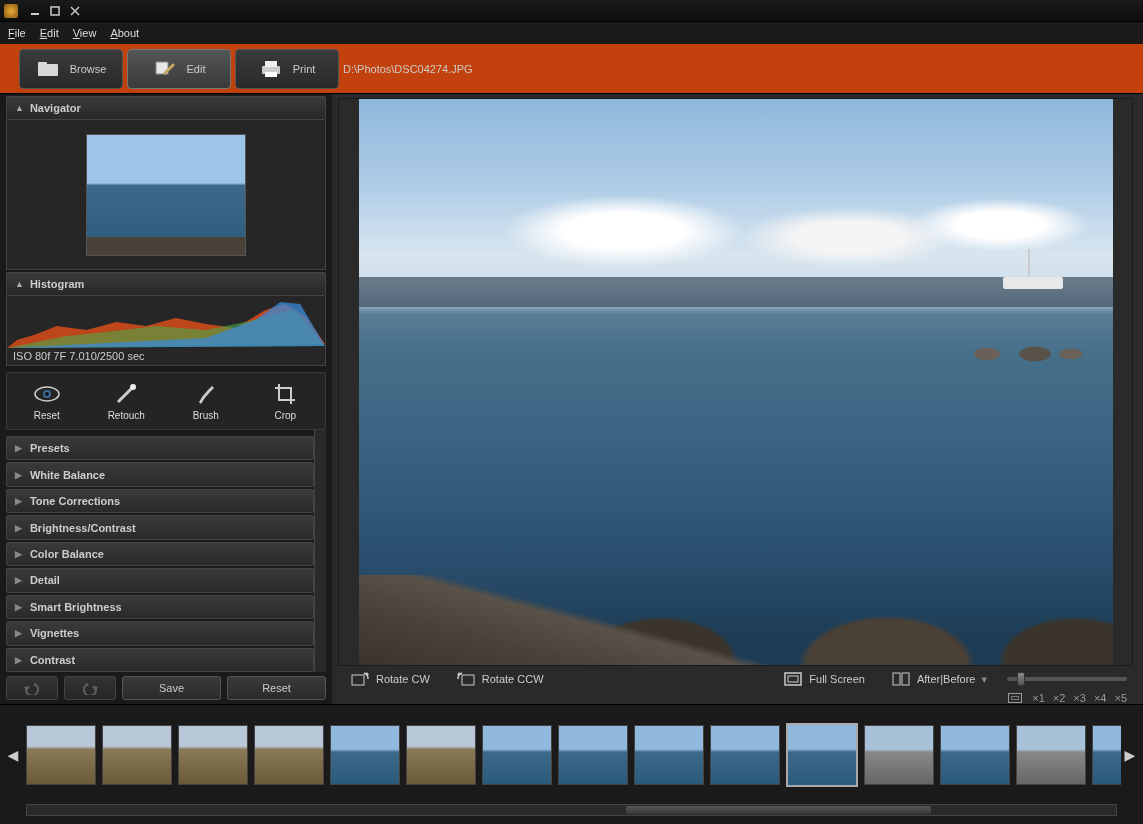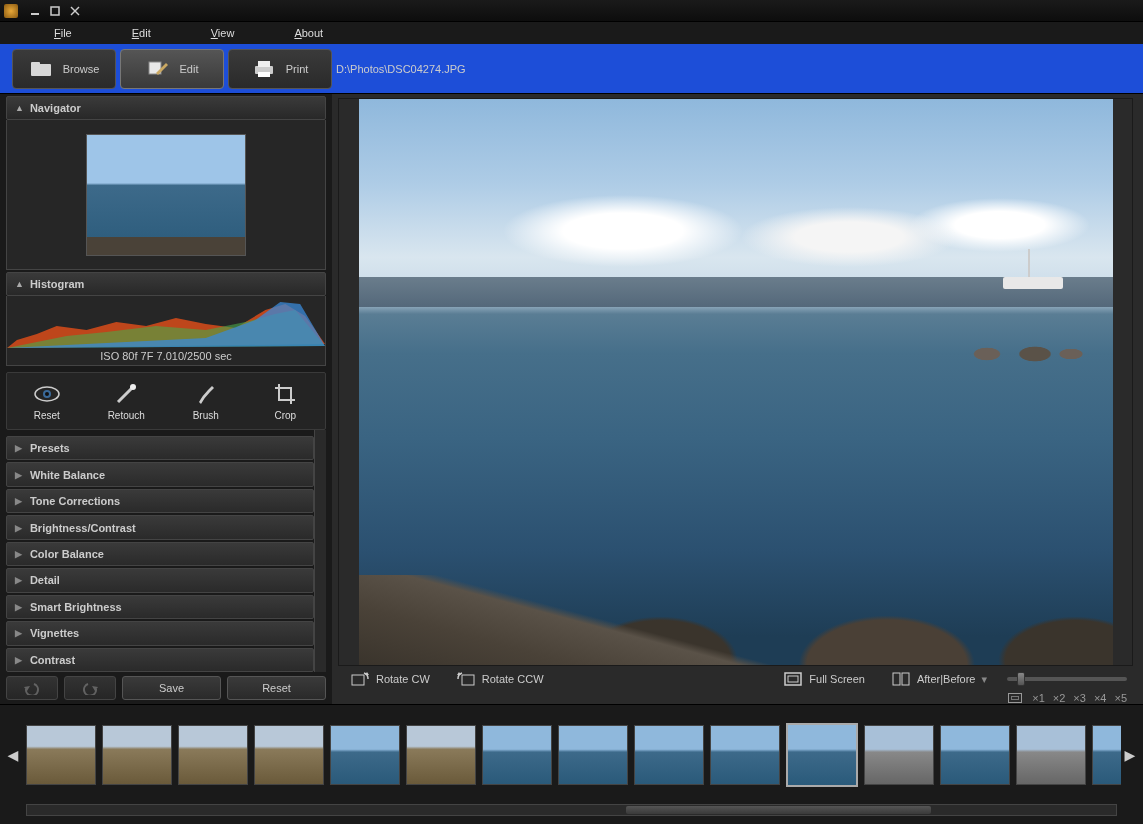--- a/index.html
+++ b/index.html
@@ -2,37 +2,37 @@
 <html><head>
 <meta charset="utf-8">
 <style>
 * { margin: 0; padding: 0; box-sizing: border-box; font-family: Tahoma, Arial, sans-serif; font-size: 11px; user-select: none; }
 body { background: #1a1a1a; width: 1143px; height: 824px; overflow: hidden; color: #ccc; }
 .titlebar { height: 22px; background: linear-gradient(#1a1a1a,#0d0d0d); display: flex; align-items: center; padding: 0 4px; border-bottom: 1px solid #000; }
 .titlebar .app-icon { width: 14px; height: 14px; background: radial-gradient(circle, #e8a838, #8a5a12); border-radius: 2px; margin-right: 6px; }
 .titlebar .title { color: #e0e0e0; font-weight: bold; flex: 1; }
 .titlebar .winbtn { width: 18px; height: 14px; margin-left: 2px; display: flex; align-items: center; justify-content: center; color: #ccc; cursor: pointer; }
 .menubar { height: 22px; background: #1a1a1a; display: flex; align-items: center; padding: 0 8px; gap: 14px; }
-.menubar span { color: #ddd; cursor: pointer; margin-left: 46px; }
+.menubar span { color: #ddd; cursor: pointer; }
 .menubar span u { text-decoration: underline; }
-.toolbar-row { height: 50px; background: #1d4ed8; display: flex; align-items: center; padding: 0 12px; border-bottom: 1px solid #000; }
+.toolbar-row { height: 50px; background: #c2410c; display: flex; align-items: center; padding: 0 19px; border-bottom: 1px solid #000; }
 .tool-btn { width: 104px; height: 40px; background: linear-gradient(#3a3a3a,#2a2a2a); border: 1px solid #555; border-radius: 4px; display: flex; align-items: center; justify-content: center; gap: 10px; margin-right: 4px; cursor: pointer; }
 .tool-btn.active { background: linear-gradient(#555,#3a3a3a); border-color: #777; }
 .tool-btn .ic { width: 24px; height: 20px; display:flex;align-items:center;justify-content:center; }
 .filepath { flex: 1; text-align: left; color: #ccc; }
 .main-row { display: flex; height: 610px; }
 .sidebar { width: 332px; background: #1a1a1a; display: flex; flex-direction: column; padding: 0 6px; }
 .panel-header { height: 24px; background: linear-gradient(#3a3a3a,#282828); border: 1px solid #444; border-radius: 2px; display: flex; align-items: center; padding: 0 8px; gap: 6px; margin-top: 2px; font-weight: bold; cursor: pointer; }
 .panel-header .tri { font-size: 9px; color: #aaa; }
 .nav-preview { height: 150px; background: #262626; border: 1px solid #444; border-top: none; display: flex; align-items: center; justify-content: center; }
 .nav-img { width: 160px; height: 122px; background: linear-gradient(to bottom,#9ec5e8 0%,#9ec5e8 40%,#3d6a8a 42%,#2a5a7a 100%); position:relative; border:1px solid #555;}
 .nav-img::after{content:"";position:absolute;bottom:0;left:0;right:0;height:18px;background:#4a4238;}
 .histogram-body { height: 70px; background: #262626; border: 1px solid #444; border-top: none; position: relative; overflow: hidden; }
 .hist-svg { width: 100%; height: 52px; display:block;}
-.hist-info { display: flex; justify-content: center; padding: 2px 6px; color: #ccc; font-size:10px;}
+.hist-info { display: flex; justify-content: flex-start; padding: 2px 6px; color: #ccc; font-size:10px;}
 .tools-row { height: 58px; display: flex; justify-content: space-around; align-items: center; margin-top: 6px; background:#242424; border:1px solid #3a3a3a; border-radius:2px;}
 .tool-item { display: flex; flex-direction: column; align-items: center; gap: 4px; cursor: pointer; width: 68px; }
 .tool-item .ic { width: 28px; height: 24px; display:flex;align-items:center;justify-content:center;}
 .tool-item span { color: #ddd; font-size: 10px; }
 .accordion { margin-top: 6px; display: flex; flex-direction: column; gap: 2px; flex: 1; }
 .acc-item { height: 26px; background: linear-gradient(#3a3a3a,#2a2a2a); border: 1px solid #444; border-radius: 2px; display: flex; align-items: center; padding: 0 8px; gap: 8px; cursor: pointer; font-weight: bold; }
 .acc-item .tri { color: #888; font-size: 9px; }
 .scrollbar-side { width: 12px; background: #2a2a2a; border-left: 1px solid #444; }
 .bottom-ctrl { height: 32px; display: flex; gap: 6px; align-items: center; padding: 4px 0; }
 .undo-btn { width: 52px; height: 24px; background: linear-gradient(#333,#262626); border: 1px solid #444; border-radius: 3px; display: flex; align-items: center; justify-content: center; cursor: pointer; }

